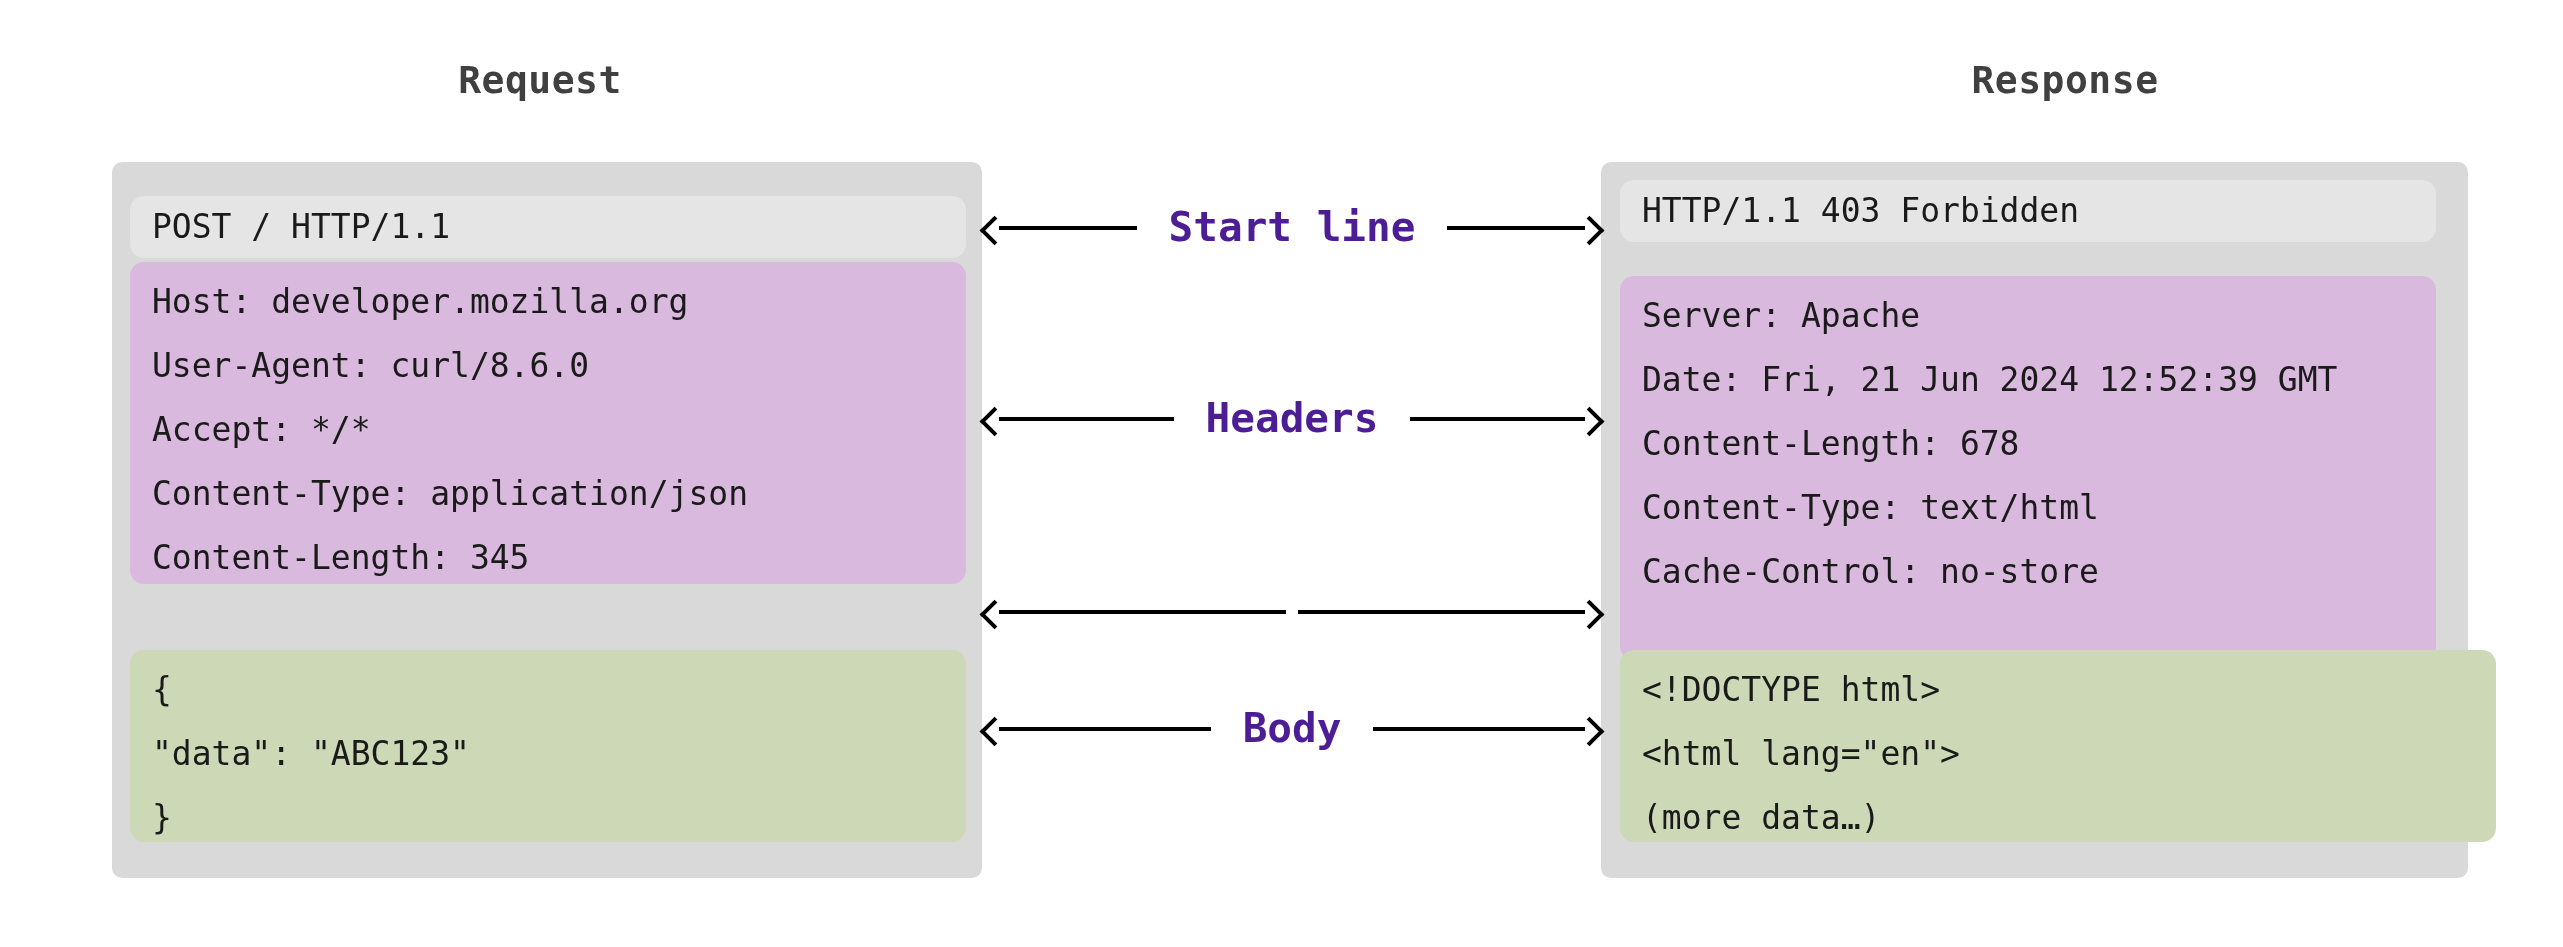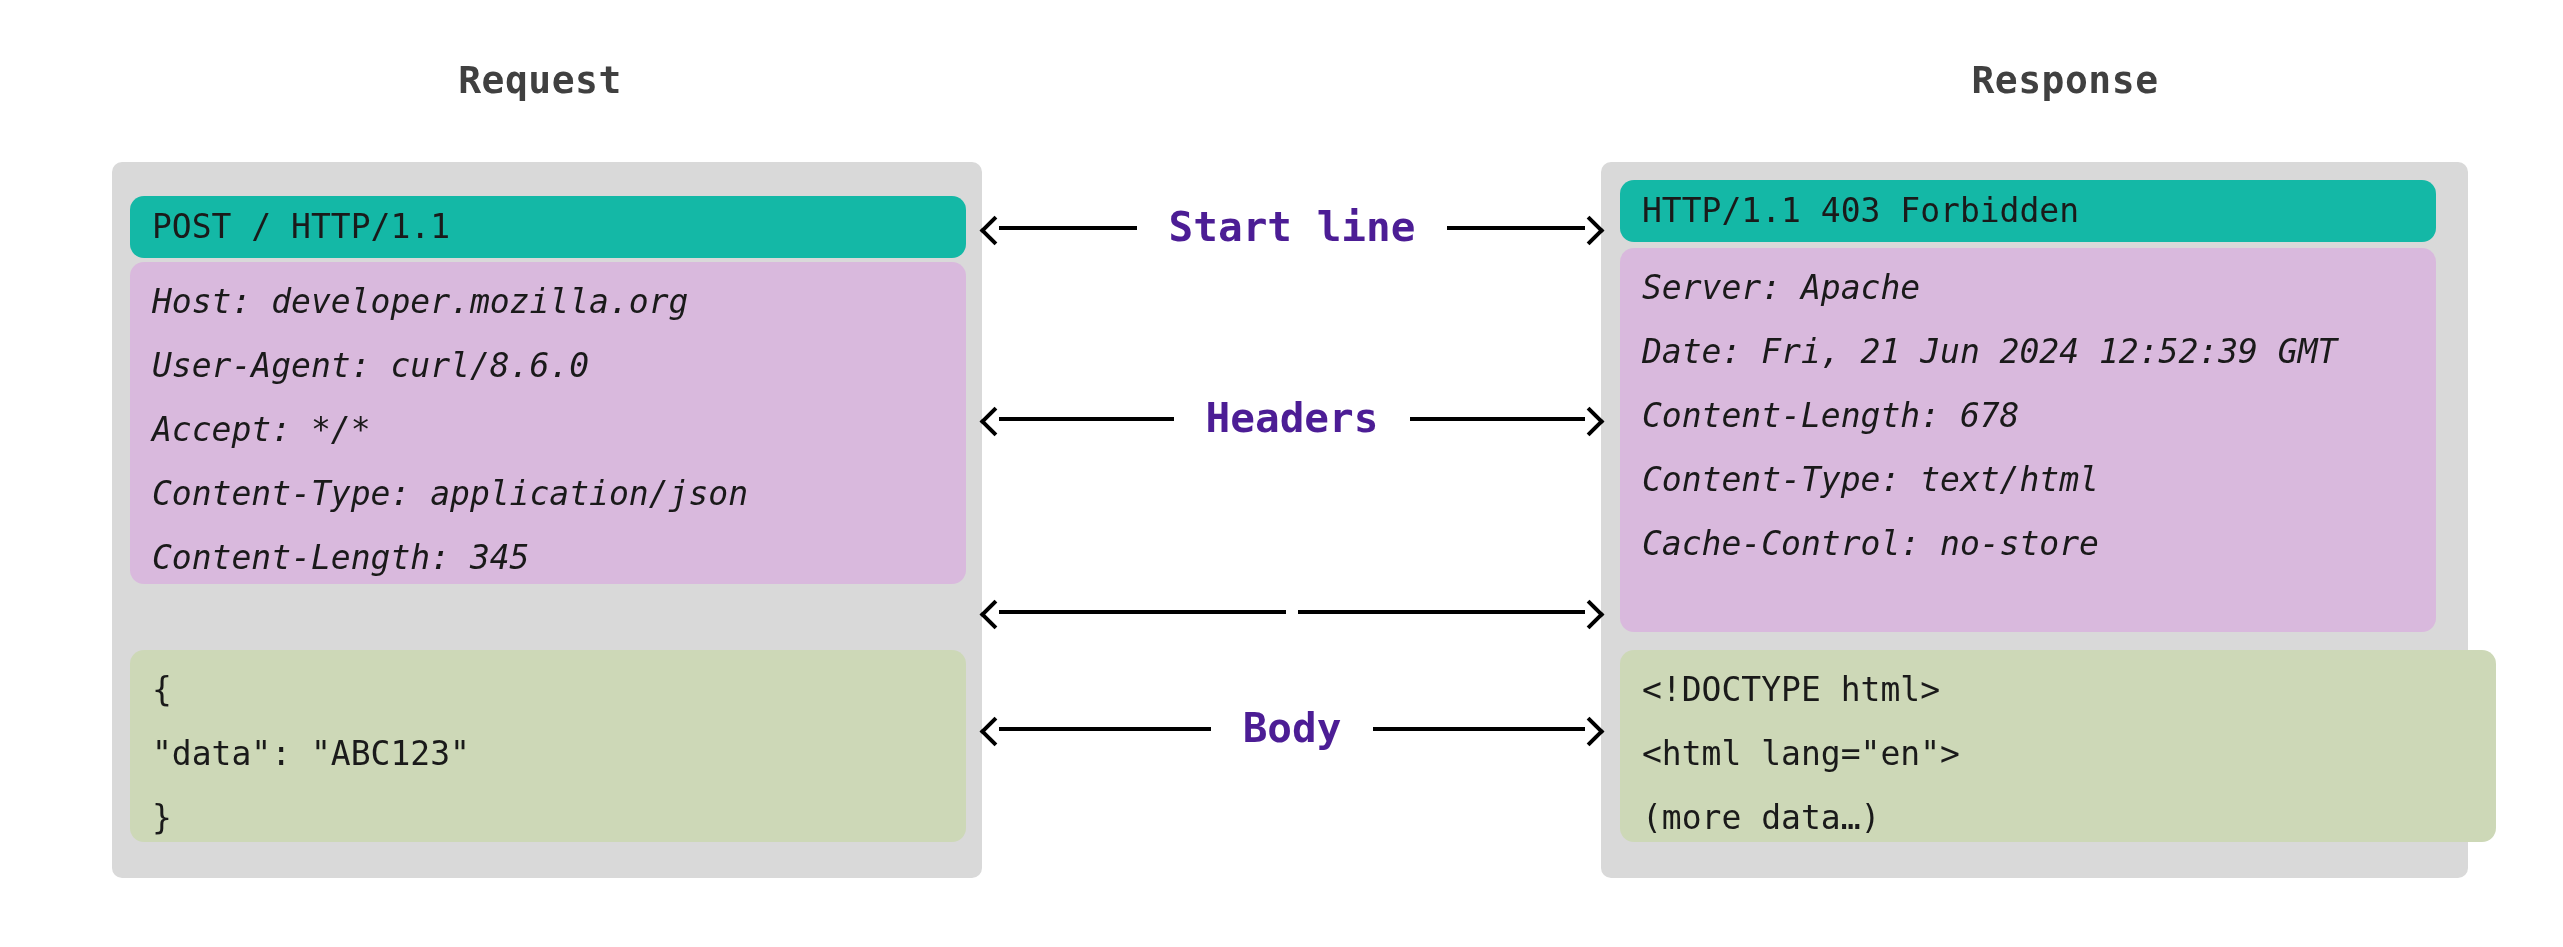--- a/index.html
+++ b/index.html
@@ -53,32 +53,32 @@
     padding: 8px 22px 10px 22px;
   }
   .block .line {
     font-family: "DejaVu Sans Mono", "Liberation Mono", monospace;
     font-size: 33px;
     line-height: 64px;
     color: #1a1a1a;
     white-space: pre;
     letter-spacing: 0px;
   }
-  .startline { background: #14b8a6; }
-  .headers   { background: #d9b9dd; font-style: italic; }
+  .startline { background: #e5e5e5; }
+  .headers   { background: #d9b9dd; }
   .body      { background: #cdd8b7; }
 
   
   #req-startline { left: 130px; width: 836px; top: 196px;  height: 62px; padding-top: 3px; }
   #req-headers   { left: 130px; width: 836px; top: 262px;  height: 322px; }
   #req-body      { left: 130px; width: 836px; top: 650px;  height: 192px; }
 
   
   #res-startline { left: 1620px; width: 816px; top: 180px; height: 62px; padding-top: 3px; }
-  #res-headers   { left: 1620px; width: 816px; top: 248px; height: 384px; }
+  #res-headers   { left: 1620px; width: 816px; top: 276px; height: 384px; }
   #res-body      { left: 1620px; width: 876px; top: 650px; height: 192px; }
 
   #req-startline .line,
   #res-startline .line { line-height: 56px; }
 
   
   .annot {
     position: absolute;
     left: 982px;
     width: 620px;

